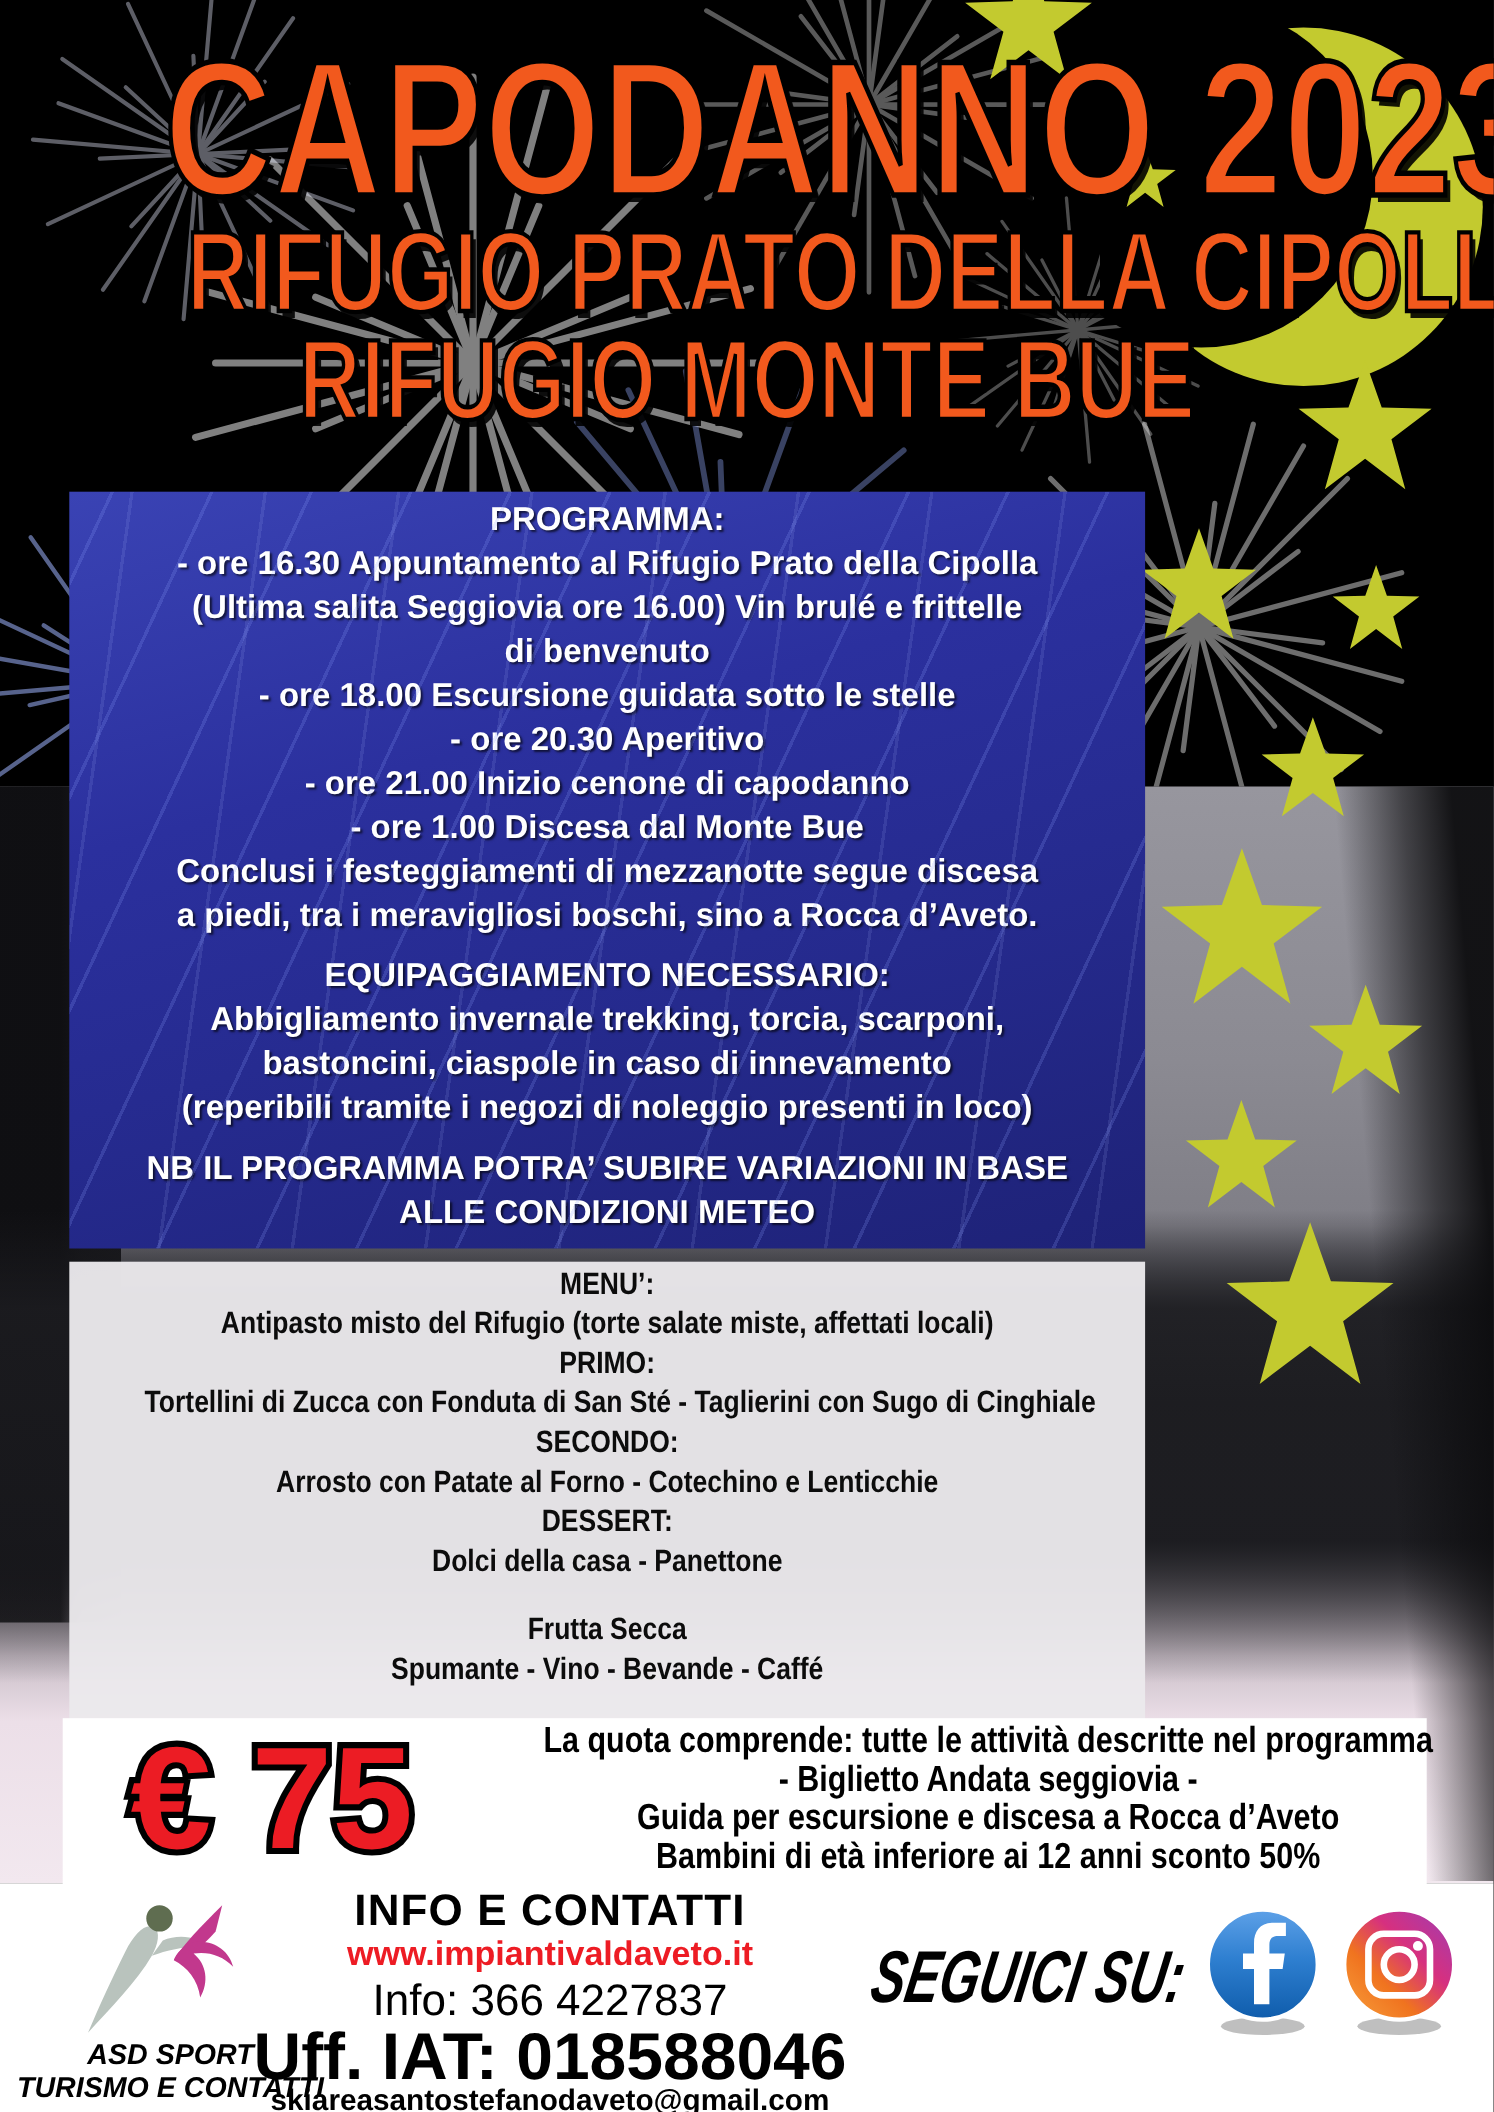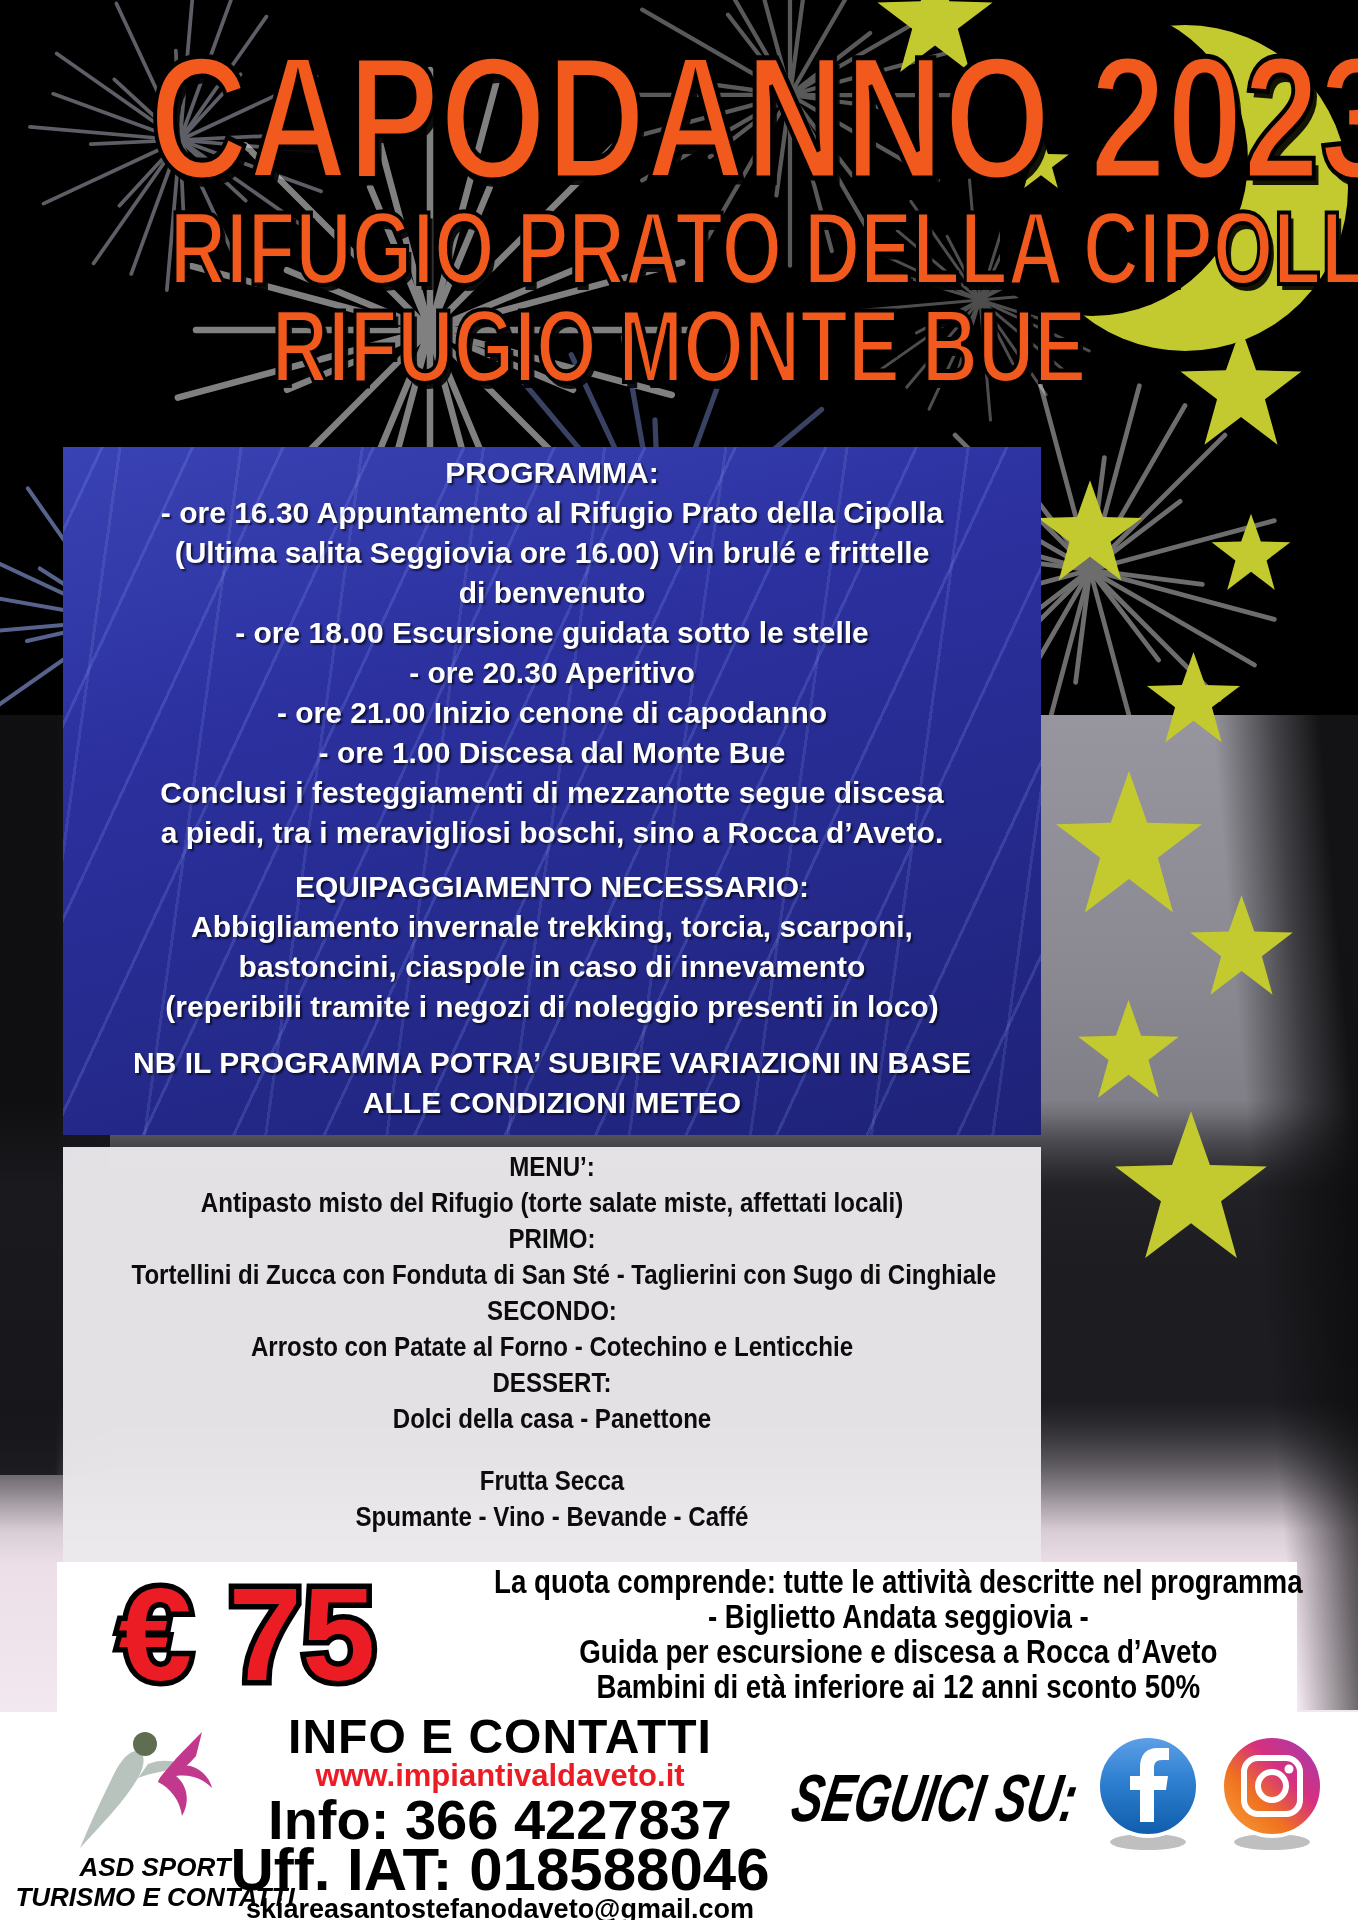--- a/index.html
+++ b/index.html
@@ -59,23 +59,23 @@
   .price-amount{width:360px;height:142px;flex:0 0 auto;}
   .price-text{flex:1;padding-top:2px;text-align:center;color:#000;transform:scaleX(.84);transform-origin:50% 0;}
   .price-line{font-size:33px;line-height:35px;font-weight:700;white-space:nowrap;}
 
   
   .footer{position:absolute;left:0;top:1712px;width:1358px;height:208px;z-index:6;}
   .logo{position:absolute;left:62px;top:18px;}
   .org{position:absolute;left:10px;top:140px;width:290px;text-align:center;color:#000;
        font-weight:900;font-style:italic;font-size:26px;line-height:30px;}
   .contacts{position:absolute;left:230px;top:4px;width:540px;text-align:center;color:#000;}
-  .c-head{font-size:48px;line-height:42px;font-weight:900;letter-spacing:1px;}
+  .c-head{font-size:40px;line-height:42px;font-weight:900;letter-spacing:1px;}
   .c-web{font-size:31px;line-height:36px;font-weight:900;color:#ED1C24;}
-  .c-info{font-size:56px;line-height:51px;font-weight:700;text-align:center;}
+  .c-info{font-size:40px;line-height:51px;font-weight:400;text-align:center;}
   .c-iat{font-size:60px;line-height:50px;font-weight:900;}
   .c-mail{font-size:27px;line-height:28px;font-weight:900;}
   .seguici{position:absolute;left:745px;top:52px;width:380px;text-align:center;color:#000;
     font-size:58px;font-weight:900;font-style:italic;white-space:nowrap;
     transform:skewX(-10deg) scale(.8,1.15);transform-origin:50% 50%;}
   .social{position:absolute;top:22px;width:104px;height:120px;}
   .social.fb{left:1096px;} .social.ig{left:1220px;}
 </style>
 </head>
 <body>

